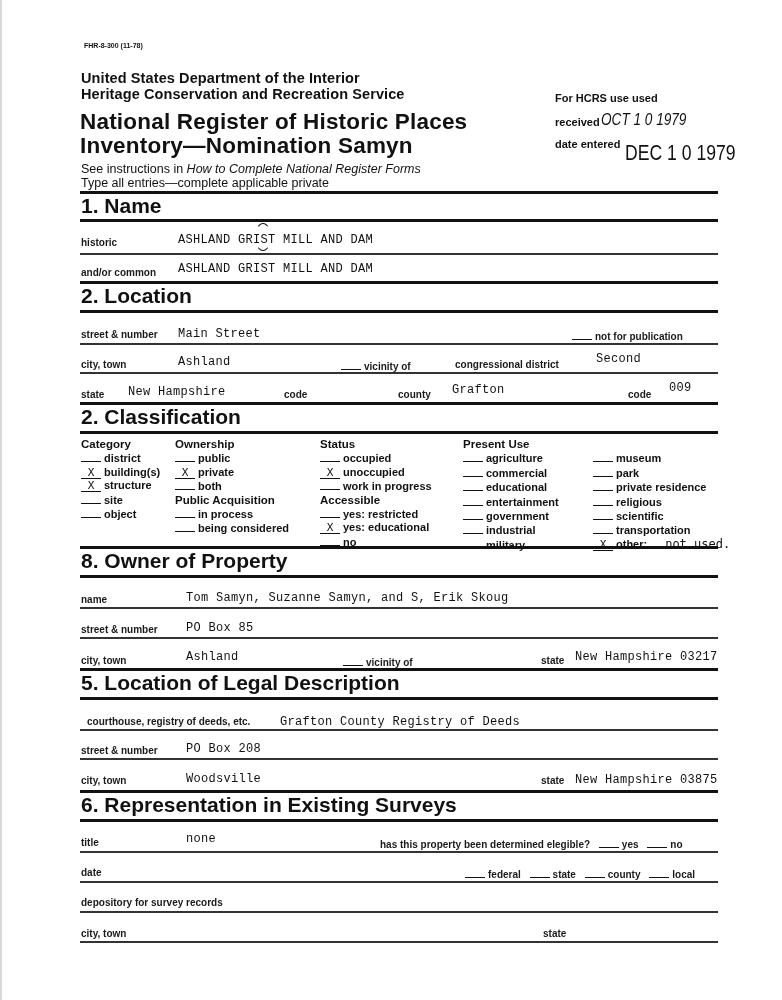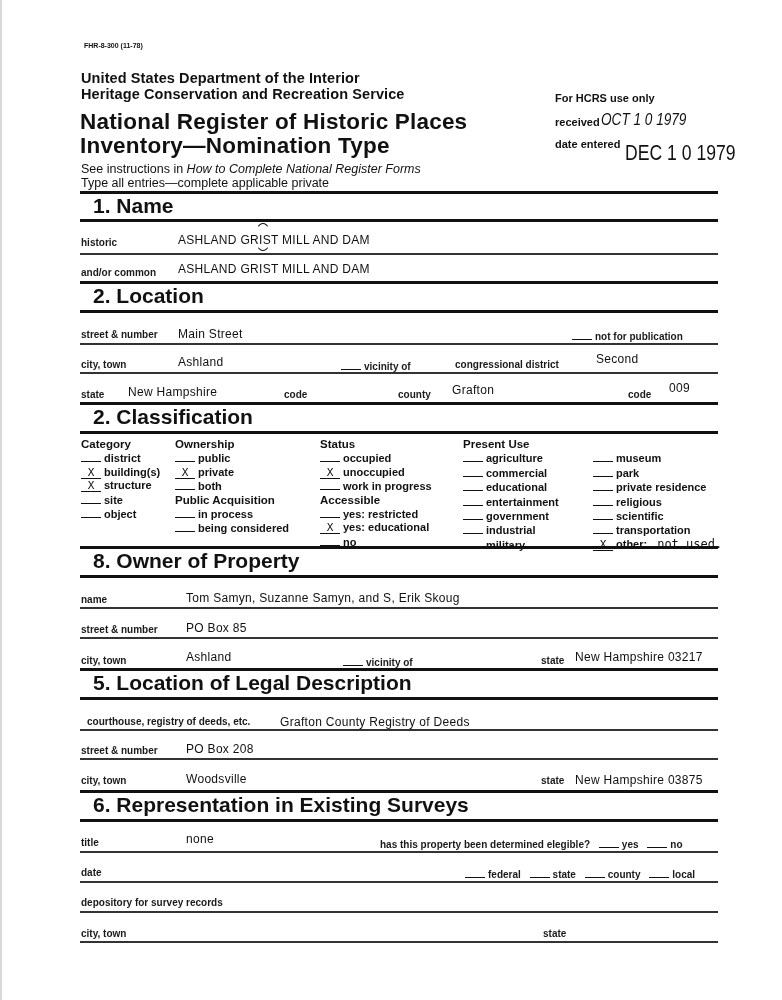--- a/index.html
+++ b/index.html
@@ -8,44 +8,44 @@
   .abs { position: absolute; white-space: nowrap; }
   .formno { left: 84px; top: 42px; font-size: 7px; font-weight: bold; }
   .agency { left: 81px; font-size: 14.5px; font-weight: bold; letter-spacing: 0.1px; }
   .title { left: 80px; font-size: 22.5px; font-weight: bold; letter-spacing: 0.2px; }
   .instr { left: 81px; font-size: 12.5px; }
   .instr i { font-style: italic; text-align: center; }
   .hcrs { font-size: 11px; font-weight: bold; }
   .stamp { font-family: "Liberation Sans", sans-serif; font-size: 17px; transform: scaleX(0.8); transform-origin: left center; letter-spacing: 0px; }
   .rule-thick { position: absolute; left: 80px; width: 638px; height: 3px; background: #111; }
   .rule-thin { position: absolute; left: 80px; width: 638px; height: 1.5px; background: #333; }
-  .sec-head { left: 81px; font-size: 21px; font-weight: bold; margin-left: 12px; }
+  .sec-head { left: 81px; font-size: 21px; font-weight: bold; }
   .lbl { font-size: 10px; font-weight: bold; color: #1a1a1a; }
-  .val { font-family: Liberation Sans, sans-serif; font-size: 12px; letter-spacing: 0.3px; }
+  .val { font-family: Liberation Mono, monospace; font-size: 12px; letter-spacing: 0.3px; }
   .blank { display: inline-block; width: 20px; border-bottom: 1px solid #111; margin-right: 3px; height: 10px; vertical-align: baseline; text-align: center; font-family: "DejaVu Sans Mono", monospace; font-size: 11px; font-weight: normal; line-height: 10px; }
   .cl-col { position: absolute; top: 438px; font-size: 11px; font-weight: bold; line-height: 13.4px; }
   .cl-col .hd { font-weight: 900; font-size: 11.5px; }
   .cl-item { white-space: nowrap; }
-  .other-val { font-family: "DejaVu Sans Mono", monospace; font-weight: normal; font-size: 12px; margin-left: 10px; }
+  .other-val { font-family: "DejaVu Sans Mono", monospace; font-weight: normal; font-size: 12px; margin-left: 18px; }
   .circle-mark { position: absolute; left: 255px; top: 223px; width: 14px; height: 26px; border: 1.2px solid #111; border-radius: 50%; border-left-color: transparent; border-right-color: transparent; }
 </style>
 </head>
 <body>
 
 <div class="page-edge"></div>
 
 <div class="abs formno">FHR-8-300  (11-78)</div>
 <div class="abs agency" style="top:70px">United States Department of the Interior</div>
 <div class="abs agency" style="top:86px">Heritage Conservation and Recreation Service</div>
 <div class="abs title" style="top:109px">National Register of Historic Places</div>
-<div class="abs title" style="top:133px">Inventory—Nomination Type</div>
+<div class="abs title" style="top:133px">Inventory—Nomination Samyn</div>
 <div class="abs instr" style="top:162px"><span>See instructions in </span><i>How to Complete National Register Forms</i></div>
 <div class="abs instr" style="top:176px">Type all entries—complete applicable private</div>
 
-<div class="abs hcrs" style="left:555px; top:92px">For HCRS use only</div>
+<div class="abs hcrs" style="left:555px; top:92px">For HCRS use used</div>
 <div class="abs hcrs" style="left:555px; top:116px">received</div>
 <div class="abs stamp" style="left:601px; top:110px; font-style:italic;">OCT 1 0 1979</div>
 <div class="abs hcrs" style="left:555px; top:138px">date entered</div>
 <div class="abs stamp" style="left:625px; top:140px; font-size:22px;">DEC 1 0 1979</div>
 
 <div class="rule-thick" style="top:191px"></div>
 <div class="abs sec-head" style="top:194px">1.  Name</div>
 <div class="rule-thick" style="top:219px"></div>
 <div class="abs lbl" style="left:81px; top:237px">historic</div>
 <div class="abs val" style="left:178px; top:233px">ASHLAND GRIST MILL AND DAM</div>

